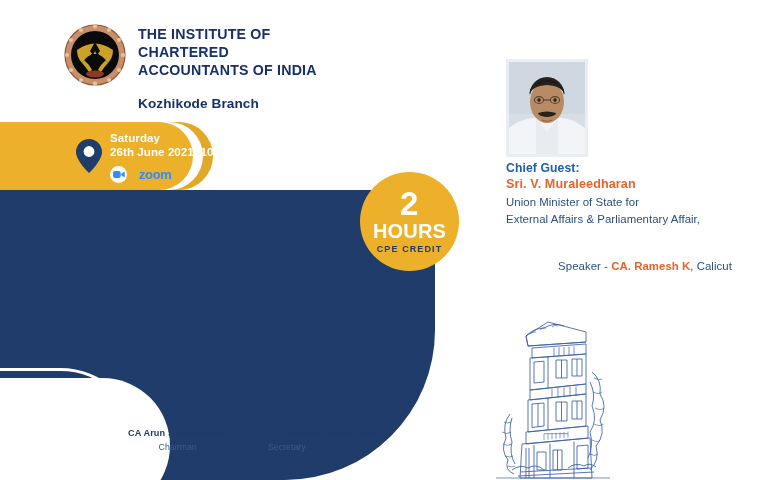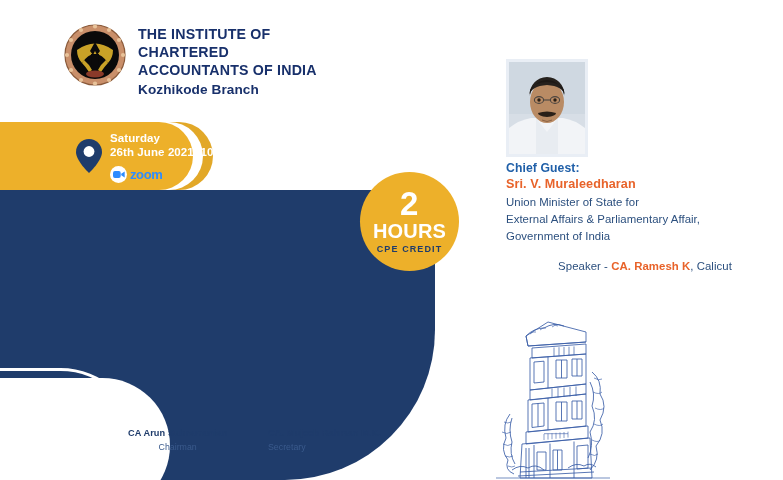--- a/index.html
+++ b/index.html
@@ -23,21 +23,21 @@
     display:flex;align-items:flex-start;gap:12px;
   }
   .icai-logo{width:62px;height:62px;flex:0 0 62px;}
   .org-block{padding-top:2px;}
   .org-line{
     font-size:14.2px;font-weight:bold;letter-spacing:.2px;
     color:#18306b;line-height:1.26;text-transform:uppercase;
   }
   .branch-line{
     font-size:13.6px;font-weight:bold;color:#18306b;
-    margin-top:2px;letter-spacing:.1px;
+    margin-top:16px;letter-spacing:.1px;
   }
 
   
   .navy-panel{
     position:absolute;left:-40px;top:190px;
     width:475px;height:290px;
     background:#1f3c6b;
     border-top-right-radius:0;
     border-bottom-right-radius:150px;
   }
@@ -87,21 +87,21 @@
   .date-day{
     font-size:11.5px;font-weight:bold;color:#ffffff;
     letter-spacing:.1px;line-height:1.25;
   }
   .date-full{
     font-size:11.5px;font-weight:bold;color:#ffffff;
     letter-spacing:.1px;line-height:1.25;
   }
   .zoom-row{
     position:absolute;left:110px;top:166px;
-    display:flex;align-items:center;gap:3px;
+    display:flex;align-items:center;gap:12px;
   }
   .zoom-badge{
     width:17px;height:17px;border-radius:50%;
     background:#ffffff;display:flex;align-items:center;justify-content:center;
   }
   .zoom-word{
     font-size:13px;font-weight:bold;color:#2d8cff;
     letter-spacing:-.4px;
   }
 
@@ -298,21 +298,20 @@
       <path d="M29 51 Q38 48 47 51 Q47 54 38 55 Q29 54 29 51 Z" fill="#2a2018"></path>
       <path d="M33 58 Q38 61 43 58" stroke="#8c6345" stroke-width="1" fill="none"></path>
     </svg>
   </div>
 
   <div class="guest">
     <div class="guest-label">Chief Guest:</div>
     <div class="guest-name">Sri. V. Muraleedharan</div>
     <div class="guest-desc">Union Minister of State for</div>
     <div class="guest-desc">External Affairs &amp; Parliamentary Affair,</div>
-    <div class="guest-desc">Government of India</div>
   </div>
 
   <div class="roles">
     <div class="role-line"><span>Speaker - </span><b>CA. Ramesh K</b><span>, Calicut</span></div>
   </div>
 
   <div class="building">
     <svg viewBox="0 0 132 178" width="132" height="178">
       <g stroke="#3b5ea8" fill="none" stroke-width="0.85" stroke-linejoin="round">
 

